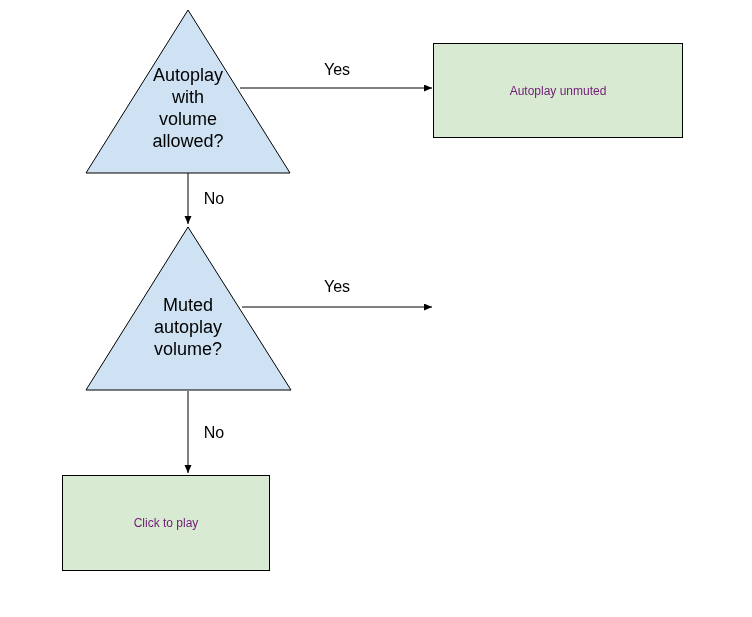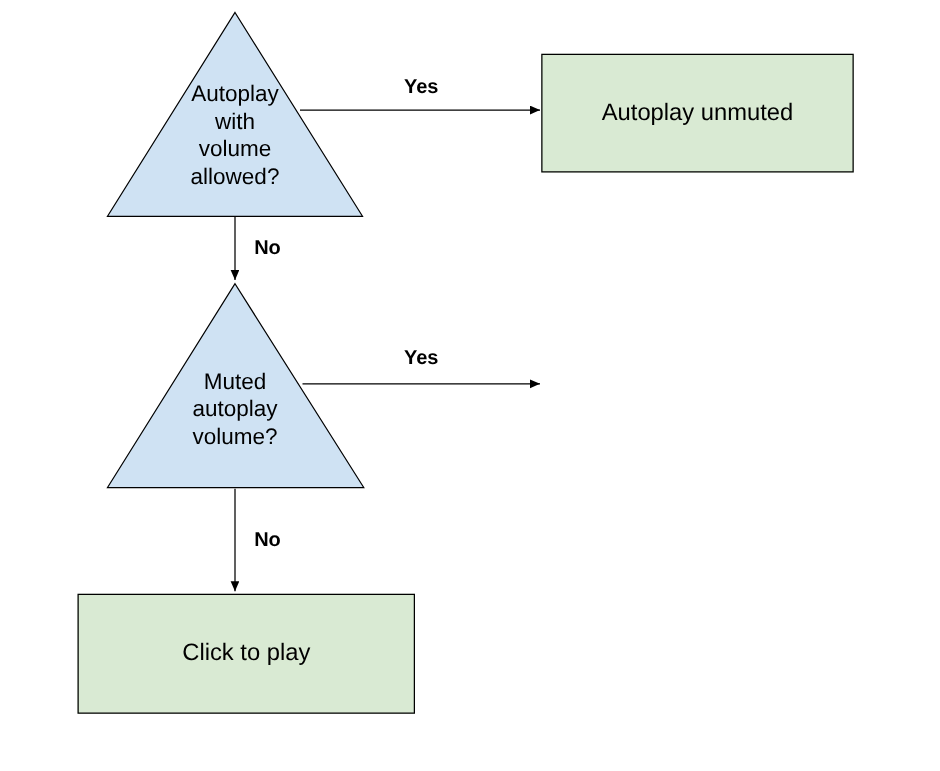--- a/index.html
+++ b/index.html
@@ -23,45 +23,44 @@
     height: 617px;
   }
   .result-box {
     position: absolute;
     box-sizing: border-box;
     background: #d9ead3;
     border: 1px solid #000000;
     display: flex;
     align-items: center;
     justify-content: center;
-    font-size: 19px;
-    color: #000000;
+    font-size: 12px;
+    color: #701a75;
     text-align: center;
   }
   .box-unmuted { left: 433px; top: 43px;  width: 250px; height: 95px; }
   .box-muted   { left: 433px; top: 258px; width: 250px; height: 98px; }
-  .box-click   { left: 62px;  top: 475px; width: 270px; height: 96px; }
+  .box-click   { left: 62px;  top: 475px; width: 208px; height: 96px; }
   .tri-label {
     position: absolute;
     width: 180px;
     text-align: center;
     font-size: 18px;
     line-height: 22px;
     color: #000000;
     white-space: pre-line;
   }
   .tri-label-1 { left: 98px; top: 64px; }
   .tri-label-2 { left: 98px; top: 294px; }
   .edge-label {
     position: absolute;
     width: 44px;
     text-align: center;
     font-size: 16px;
     color: #000000;
-    font-weight: bold;
   }
   .edge-yes-1 { left: 315px; top: 61px; }
   .edge-no-1  { left: 192px; top: 190px; }
   .edge-yes-2 { left: 315px; top: 278px; }
   .edge-no-2  { left: 192px; top: 424px; }
 </style>
 </head>
 <body>
 
 <div class="canvas">

